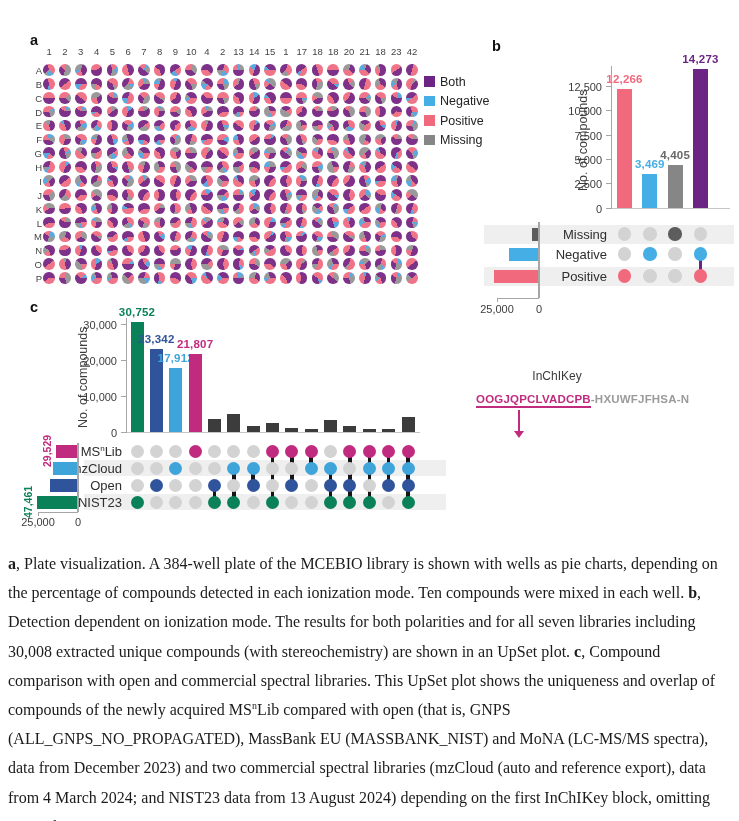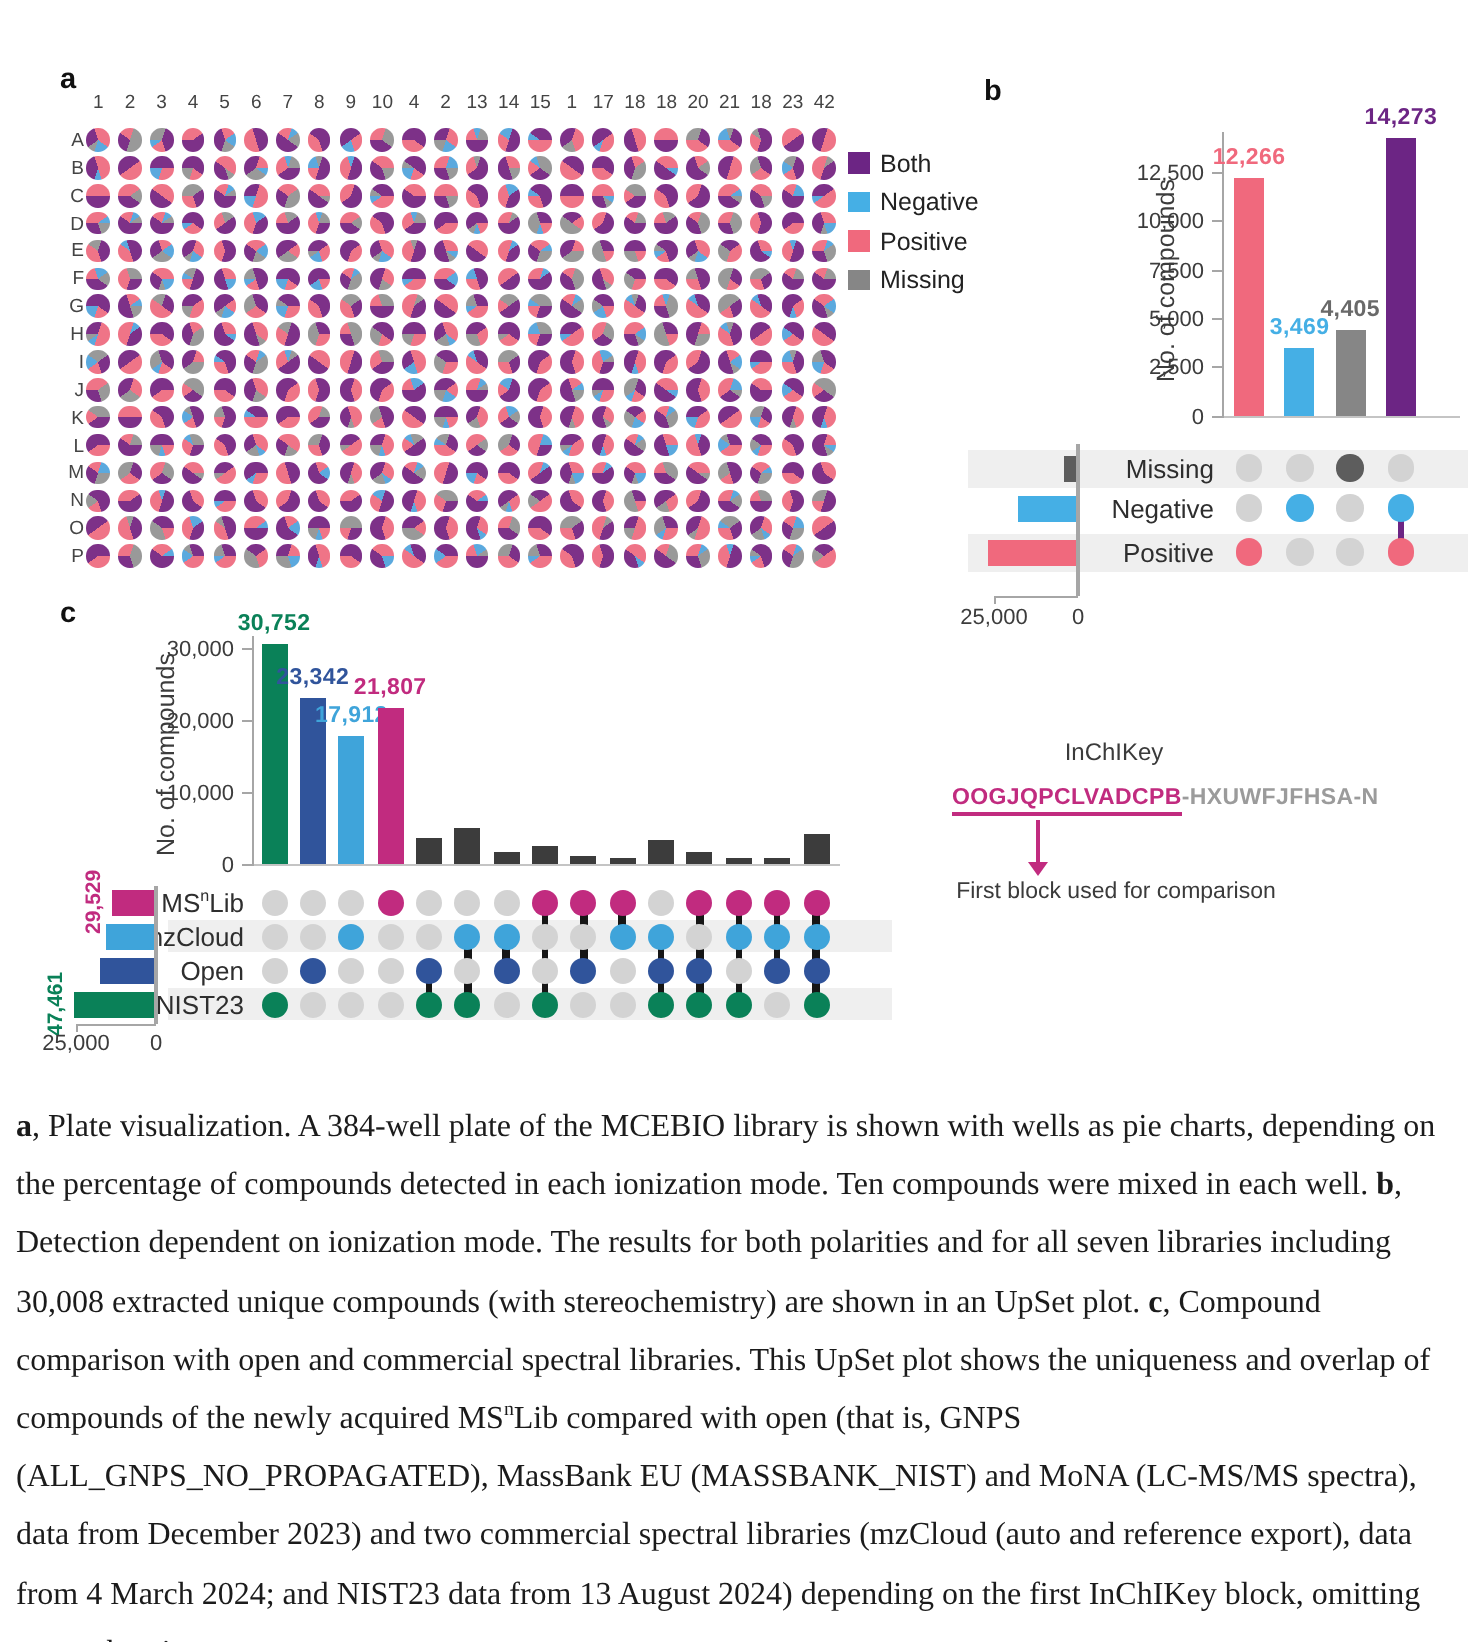--- a/index.html
+++ b/index.html
@@ -642,18 +642,17 @@
       <div style="position: absolute; left: 13px; top: 516px; width: 50px; text-align: center; font: 11px &quot;Liberation Sans&quot;, sans-serif; color: rgb(60, 60, 60);">25,000</div>
       <div style="position: absolute; left: 68px; top: 516px; width: 20px; text-align: center; font: 11px &quot;Liberation Sans&quot;, sans-serif; color: rgb(60, 60, 60);">0</div>
     </div>
 
   <div>
     <div id="inchikey-title">InChIKey</div>
     <div id="inchikey-value"><span id="ik-first">OOGJQPCLVADCPB</span><span id="ik-rest">-HXUWFJFHSA-N</span></div>
     <div id="ik-arrow-stem"></div>
     <div id="ik-arrow-head"></div>
     <div id="inchikey-note">
-      <div>First block used for comparison</div>
     </div>
   </div>
 
   <p id="caption"><b>a</b><span>, Plate visualization. A 384-well plate of the MCEBIO library is shown with wells as pie charts, depending on the percentage of compounds detected in each ionization mode. Ten compounds were mixed in each well. </span><b>b</b><span>, Detection dependent on ionization mode. The results for both polarities and for all seven libraries including 30,008 extracted unique compounds (with stereochemistry) are shown in an UpSet plot. </span><b>c</b><span>, Compound comparison with open and commercial spectral libraries. This UpSet plot shows the uniqueness and overlap of compounds of the newly acquired MS</span><sup>n</sup><span>Lib compared with open (that is, GNPS (ALL_GNPS_NO_PROPAGATED), MassBank EU (MASSBANK_NIST) and MoNA (LC-MS/MS spectra), data from December 2023) and two commercial spectral libraries (mzCloud (auto and reference export), data from 4 March 2024; and NIST23 data from 13 August 2024) depending on the first InChIKey block, omitting stereochemistry.</span></p>
 </div>
 
 </body></html>

